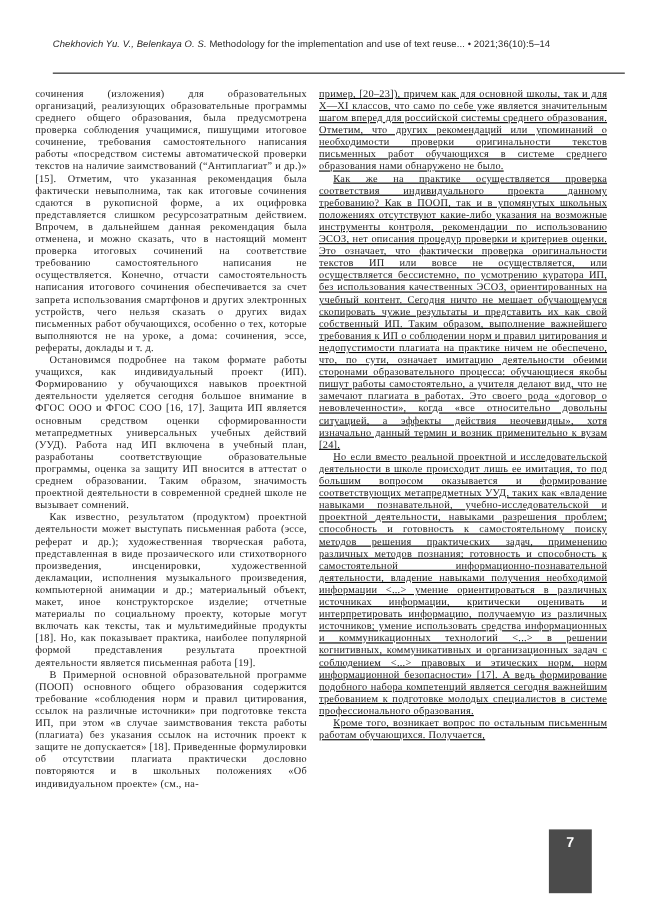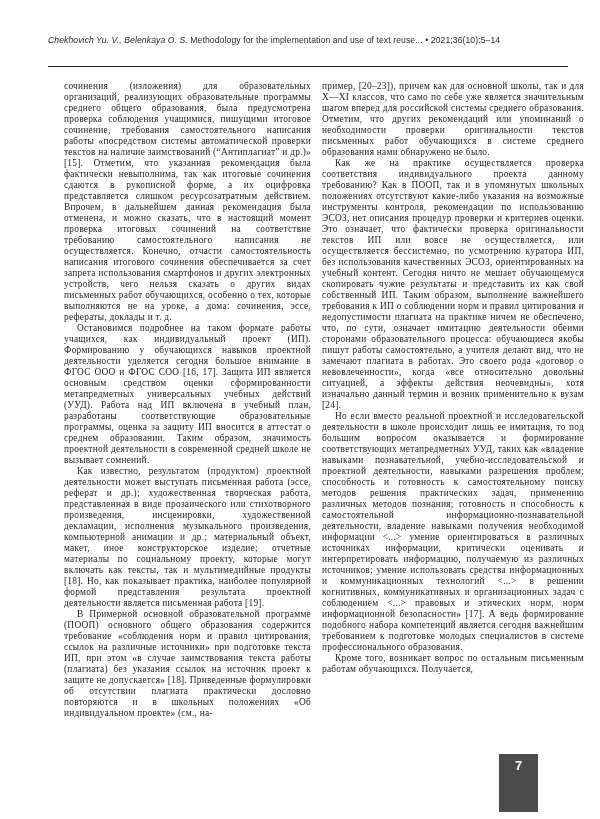--- a/index.html
+++ b/index.html
@@ -33,32 +33,32 @@
     position: absolute;
     top: 66px;
     left: 48px;
     width: 520px;
     height: 1.4px;
     background: #1a1a1a;
   }
   .article-body {
     position: absolute;
     top: 81px;
-    left: 64px;
+    left: 32px;
     width: 520px;
     height: 670px;
     display: flex;
     gap: 11px;
     overflow: hidden;
   }
   .col {
     overflow: hidden;
   }
   .col-left { width: 247px; }
-  .col-right { width: 262px; }
+  .col-right { width: 262px; text-decoration: underline; }
   .col p {
     margin: 0;
     padding: 0;
     font-size: 9.4px;
     line-height: 11px;
     color: #212121;
     text-align: justify;
     letter-spacing: 0.25px;
     text-indent: 13px;
   }

